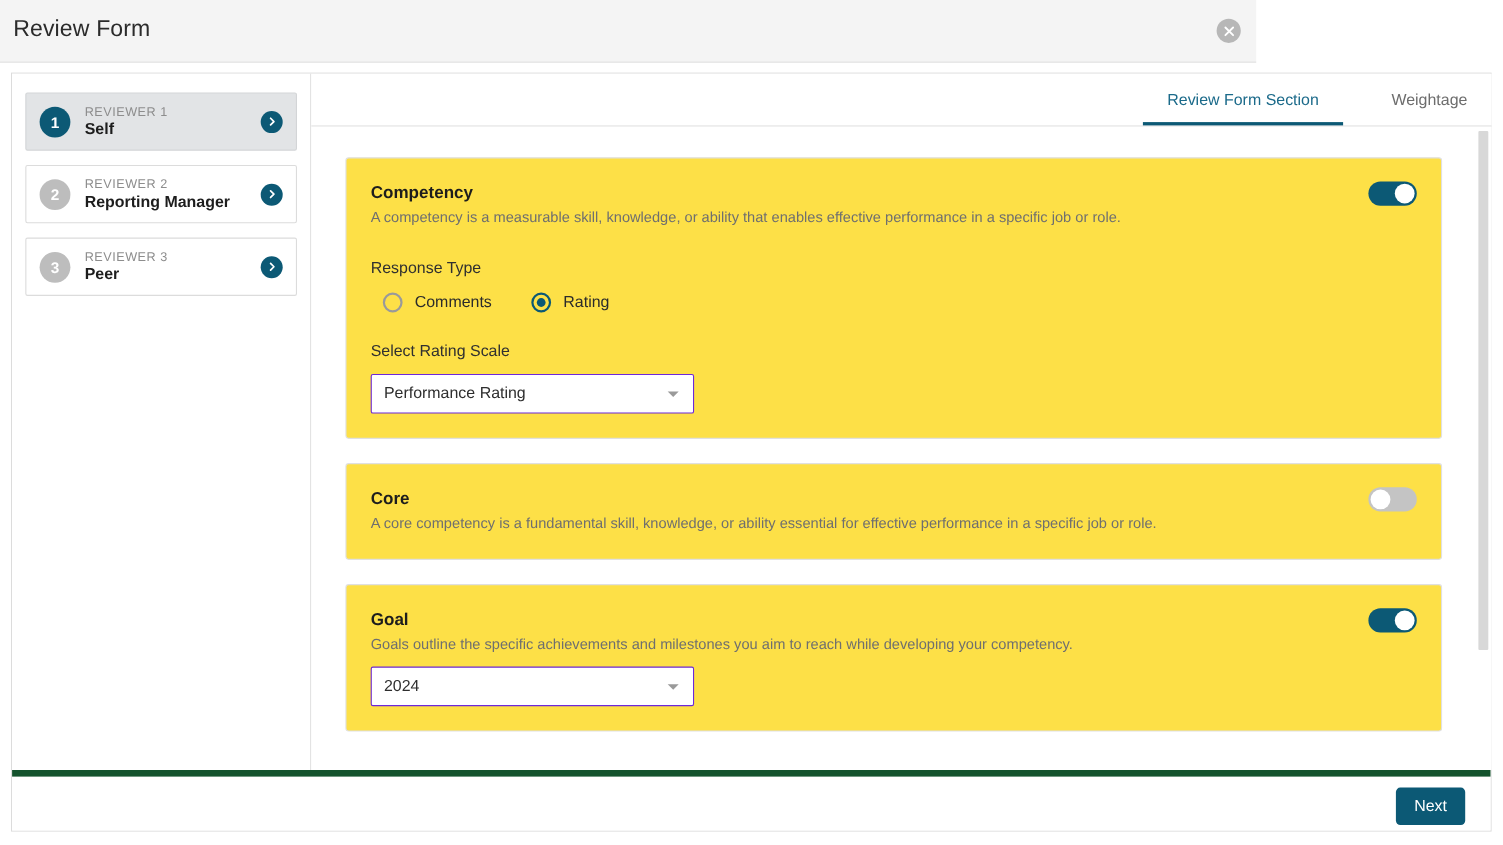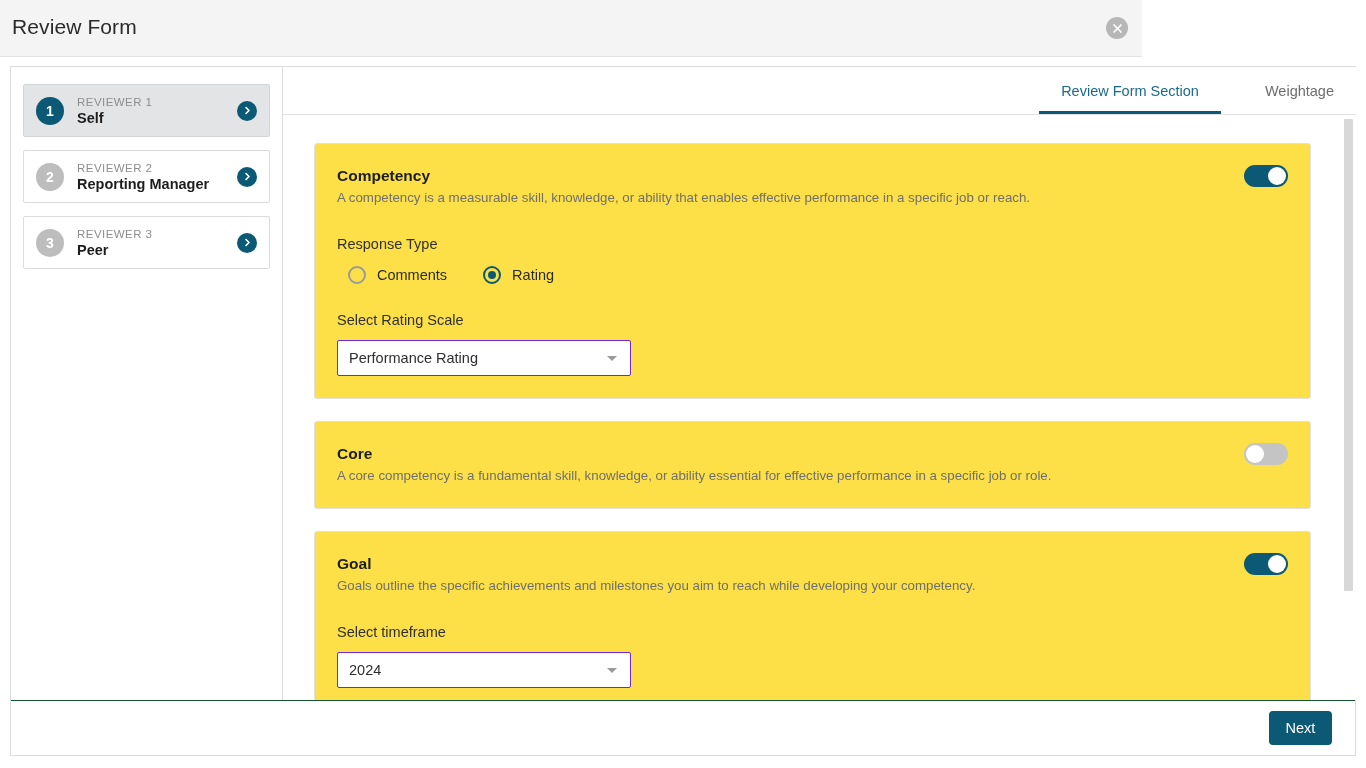--- a/index.html
+++ b/index.html
@@ -279,21 +279,21 @@
     cursor: pointer;
   }
 
   
   .footer {
     position: absolute;
     left: 0;
     bottom: 0;
     width: 1344px;
     height: 55px;
-    border-top: 1px solid #14532d;
+    border-top: 6px solid #14532d;
     background: #ffffff;
   }
   .next-btn {
     position: absolute;
     right: 23px;
     top: 10px;
     width: 63px; height: 34px;
     background: #0c5975;
     color: #ffffff;
     border: none;
@@ -364,21 +364,21 @@
 
     <div class="tabbar">
       <div class="tab active">Review Form Section</div>
       <div class="tab">Weightage</div>
     </div>
 
     <div class="scrollarea">
 
       <div class="card">
         <div class="card-title">Competency</div>
-        <div class="card-desc">A competency is a measurable skill, knowledge, or ability that enables effective performance in a specific job or reach.</div>
+        <div class="card-desc">A competency is a measurable skill, knowledge, or ability that enables effective performance in a specific job or role.</div>
         <div class="toggle on">
           <div class="knob"></div>
         </div>
 
         <div class="field-label">Response Type</div>
         <div class="radio-row">
           <div class="radio-opt">
             <div class="radio"></div>
             <div class="radio-label">Comments</div>
           </div>
@@ -403,21 +403,20 @@
         </div>
       </div>
 
       <div class="card">
         <div class="card-title">Goal</div>
         <div class="card-desc">Goals outline the specific achievements and milestones you aim to reach while developing your competency.</div>
         <div class="toggle on">
           <div class="knob"></div>
         </div>
 
-        <div class="field-label">Select timeframe</div>
         <div class="select">
           <span>2024</span>
           <span class="caret"></span>
         </div>
       </div>
 
     </div>
 
     <div class="scrollbar-track"></div>
     <div class="scrollbar-thumb"></div>

